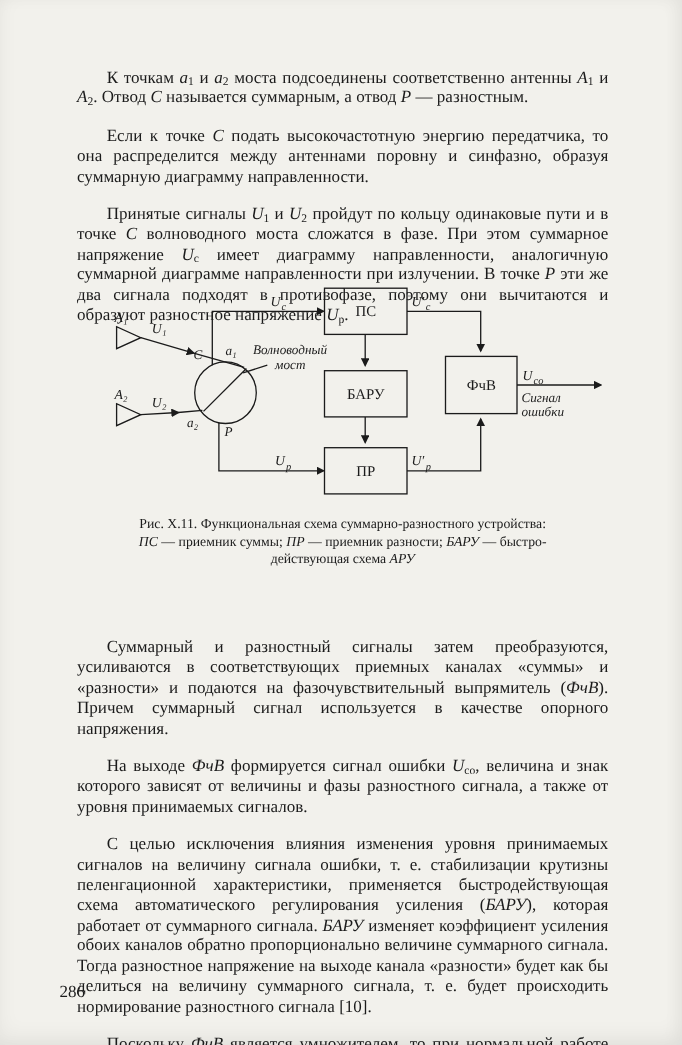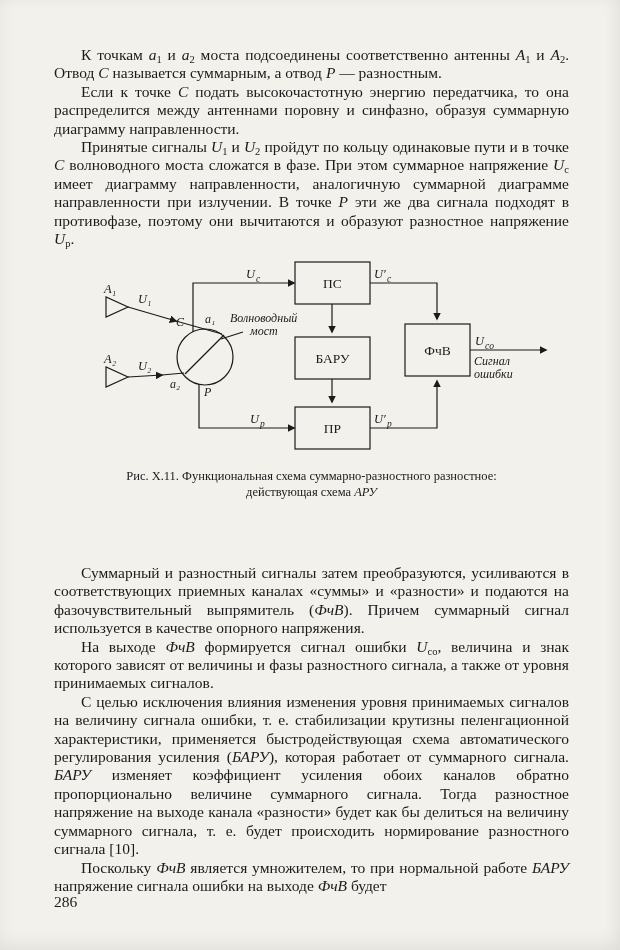--- a/index.html
+++ b/index.html
@@ -14,21 +14,21 @@
   }
   .page {
     position: absolute; inset: 0;
     box-shadow: inset 0 -8px 18px rgba(0,0,0,0.05), inset -6px 0 14px rgba(0,0,0,0.03);
   }
   .block {
     position: absolute; left: 54px; width: 515px;
     font-size: 15.5px; line-height: 18.4px;
     text-align: justify;
   }
-  .block p { margin: 0; text-indent: 27px; }
+  .block p { margin: 16px; text-indent: 27px; }
   sub { font-size: 0.68em; line-height: 0; vertical-align: -0.25em; }
   i sub, sub { font-style: normal; }
   .fig { position: absolute; left: 54px; top: 256px; width: 515px; margin: 0; }
   .fig svg { display: block; }
   .cap { margin-top: 10px; font-size: 12.5px; line-height: 16px; text-align: center; }
   .pagenum { position: absolute; left: 54px; top: 893px; font-size: 15.5px; }
   
   .t-var  { font-style: italic; font-size: 12.5px; }
   .t-sub  { font-style: italic; font-size: 9.5px; }
   .t-blk  { font-size: 13.5px; }
@@ -118,21 +118,22 @@
         <text class="t-note" x="420" y="122">ошибки</text>
 
         <text class="t-blk" x="278.5" y="31.5" text-anchor="middle">ПС</text>
         <text class="t-blk" x="278.5" y="106.5" text-anchor="middle">БАРУ</text>
         <text class="t-blk" x="278.5" y="176.5" text-anchor="middle">ПР</text>
         <text class="t-blk" x="383.5" y="98.5" text-anchor="middle">ФчВ</text>
       </g>
     </svg>
 
     <figcaption class="cap">
-      <div>Рис. X.11. Функциональная схема суммарно-разностного разностное:</div>
+      <div>Рис. X.11. Функциональная схема суммарно-разностного устройства:</div>
+      <div><i>ПС</i> — приемник суммы; <i>ПР</i> — приемник разности; <i>БАРУ</i> — быстро-</div>
       <div>действующая схема <i>АРУ</i></div>
     </figcaption>
   </figure>
 
   <div class="block" style="top:564px">
     <p>Суммарный и разностный сигналы затем преобразуются, усиливаются в соответствующих приемных каналах «суммы» и «разности» и подаются на фазочувствительный выпрямитель (<i>ФчВ</i>). Причем суммарный сигнал используется в качестве опорного напряжения.</p>
     <p>На выходе <i>ФчВ</i> формируется сигнал ошибки <i>U</i><sub>co</sub>, величина и знак которого зависят от величины и фазы разностного сигнала, а также от уровня принимаемых сигналов.</p>
     <p>С целью исключения влияния изменения уровня принимаемых сигналов на величину сигнала ошибки, т. е. стабилизации крутизны пеленгационной характеристики, применяется быстродействующая схема автоматического регулирования усиления (<i>БАРУ</i>), которая работает от суммарного сигнала. <i>БАРУ</i> изменяет коэффициент усиления обоих каналов обратно пропорционально величине суммарного сигнала. Тогда разностное напряжение на выходе канала «разности» будет как бы делиться на величину суммарного сигнала, т. е. будет происходить нормирование разностного сигнала [10].</p>
     <p>Поскольку <i>ФчВ</i> является умножителем, то при нормальной работе <i>БАРУ</i> напряжение сигнала ошибки на выходе <i>ФчВ</i> будет</p>
   </div>

